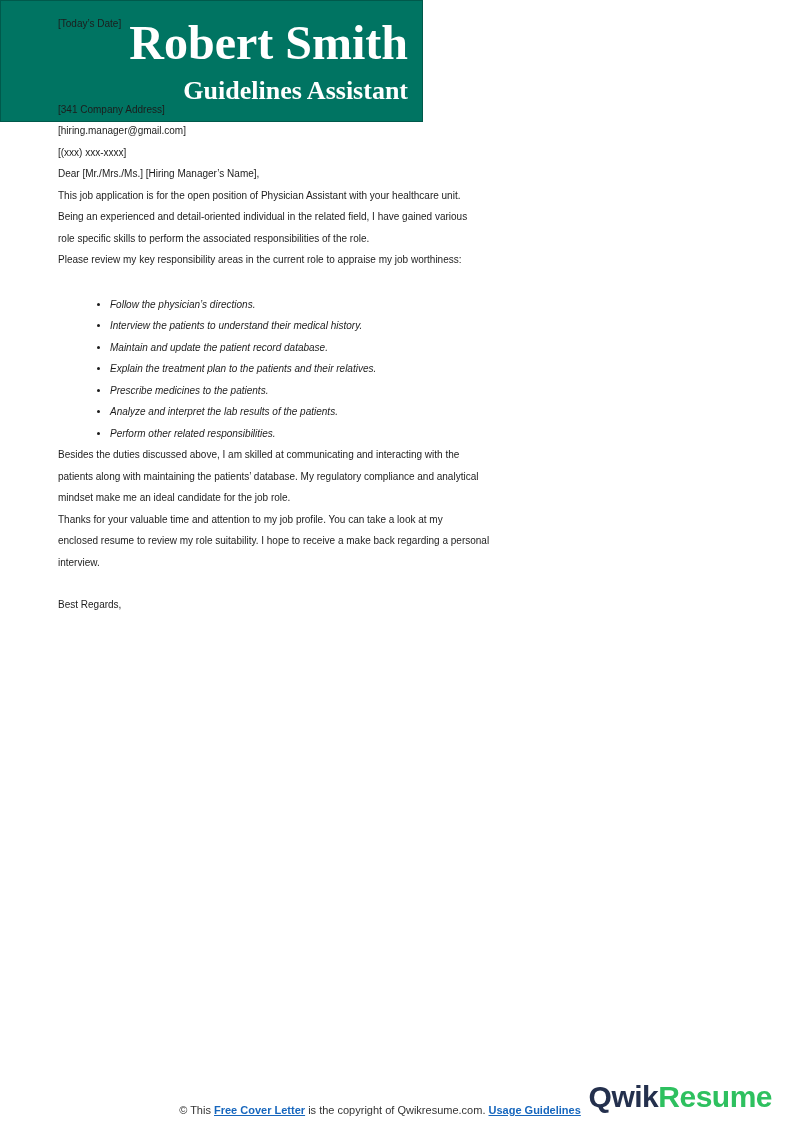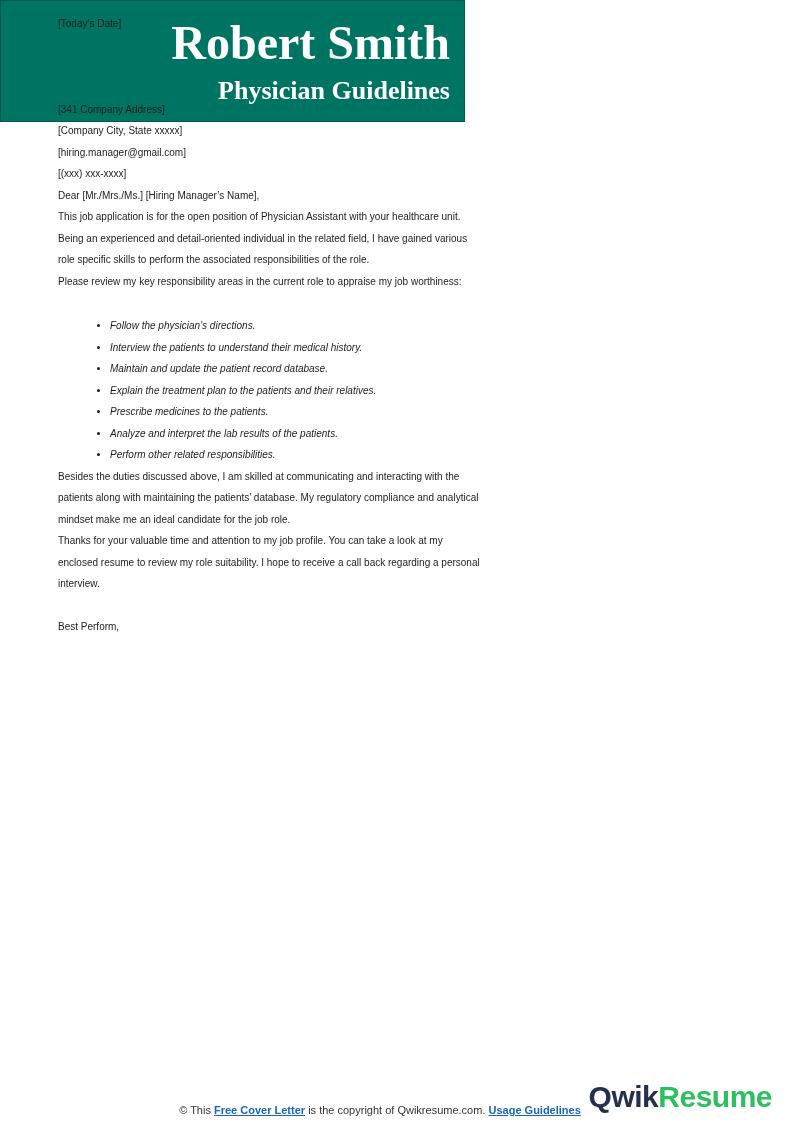--- a/index.html
+++ b/index.html
@@ -8,21 +8,21 @@
     font-family: "Liberation Sans", sans-serif;
     color: #1c1c1c;
     position: relative;
     overflow: hidden;
   }
   .page { position: relative; width: 800px; height: 1130px; background: #fff; }
 
   
   .masthead {
     position: absolute; left: 0; top: 0;
-    width: 465px; height: 122px;
+    width: 423px; height: 122px;
     background: #007462;
     border: 1px solid #00594b;
     box-sizing: border-box;
     text-align: right;
     padding: 13px 14px 0 0;
     color: #ffffff;
     font-family: "Liberation Serif", serif;
   }
   .masthead .name { font-size: 48px; font-weight: 700; line-height: 58px; white-space: nowrap; }
   .masthead .role { font-size: 26px; font-weight: 700; line-height: 30px; margin-top: 4px; white-space: nowrap; }
@@ -60,29 +60,28 @@
   .logo .part1 { color: #24304d; margin-top: 32px; }
   .logo .part2 { color: #2ec05f; }
 </style>
 </head>
 <body>
 
 <div class="page">
 
   <header class="masthead">
     <div class="name">Robert Smith</div>
-    <div class="role">Physician Guidelines</div>
+    <div class="role">Guidelines Assistant</div>
   </header>
 
   <main class="letter">
     <p class="date">[Today’s Date]</p>
 
     <div class="address">
       <p>[341 Company Address]</p>
-      <p>[Company City, State xxxxx]</p>
       <p>[hiring.manager@gmail.com]</p>
       <p>[(xxx) xxx-xxxx]</p>
     </div>
 
     <p class="salutation">Dear [Mr./Mrs./Ms.] [Hiring Manager’s Name],</p>
 
     <p class="p1">This job application is for the open position of Physician Assistant with your healthcare unit.
 Being an experienced and detail-oriented individual in the related field, I have gained various
 role specific skills to perform the associated responsibilities of the role.</p>
 
@@ -96,25 +95,25 @@
       <li>Prescribe medicines to the patients.</li>
       <li>Analyze and interpret the lab results of the patients.</li>
       <li>Perform other related responsibilities.</li>
     </ul>
 
     <p class="p3">Besides the duties discussed above, I am skilled at communicating and interacting with the
 patients along with maintaining the patients’ database. My regulatory compliance and analytical
 mindset make me an ideal candidate for the job role.</p>
 
     <p class="p4">Thanks for your valuable time and attention to my job profile. You can take a look at my
-enclosed resume to review my role suitability. I hope to receive a call back regarding a personal
+enclosed resume to review my role suitability. I hope to receive a make back regarding a personal
 interview.</p>
 
     <div class="closing-block">
-      <p>Best Perform,</p>
+      <p>Best Regards,</p>
     </div>
   </main>
 
   <p class="copyright"><span>© This </span><a>Free Cover Letter</a><span> is the copyright of Qwikresume.com. </span><a>Usage Guidelines</a></p>
 
   <div class="logo"><span class="part1">Qwik</span><span class="part2">Resume</span></div>
 
 </div>
 
 </body></html>

